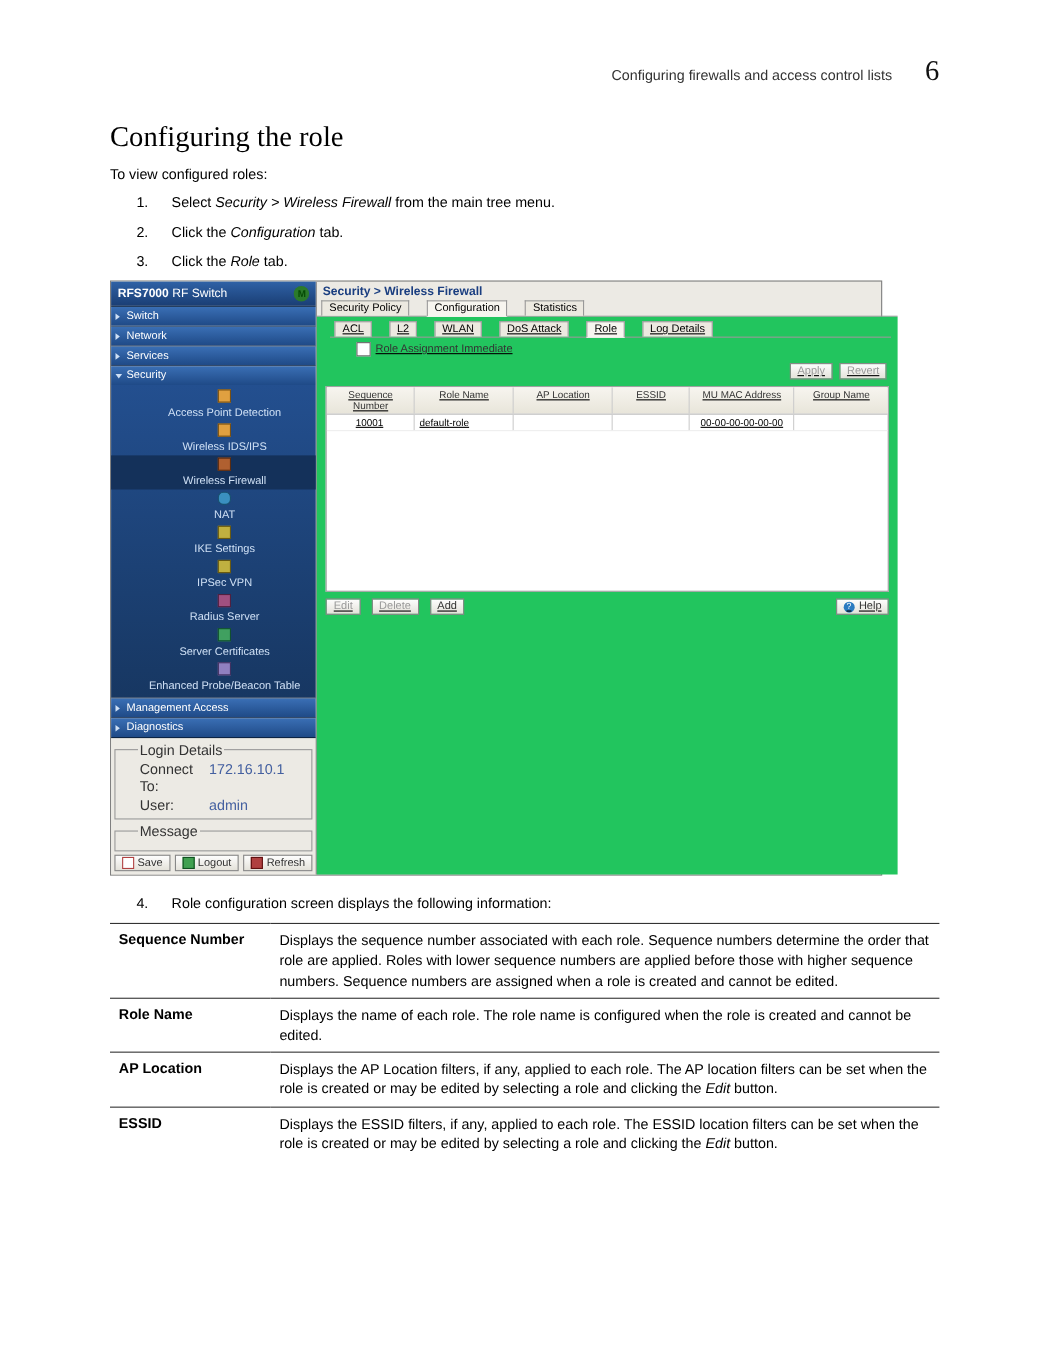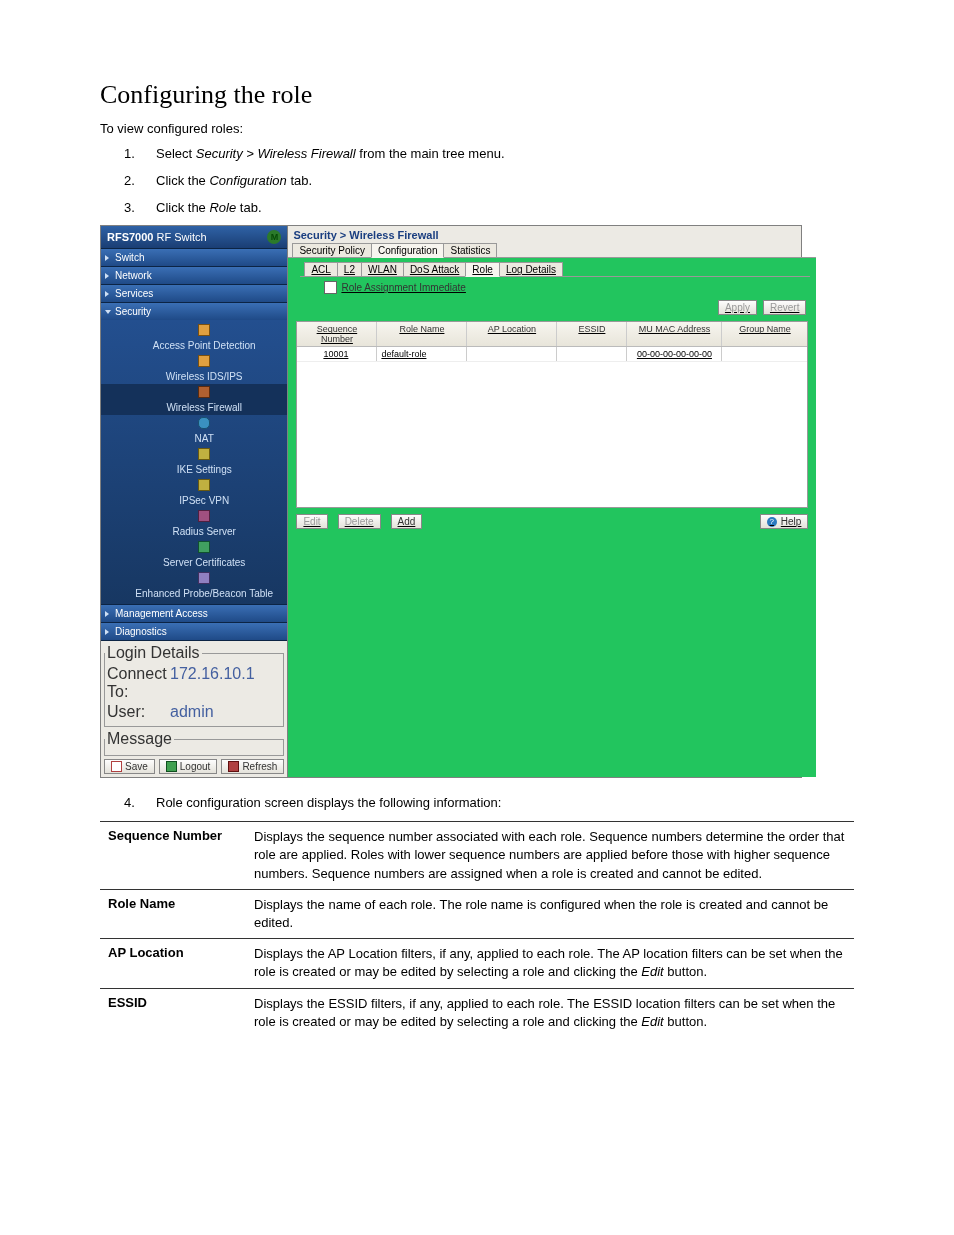--- a/index.html
+++ b/index.html
@@ -121,22 +121,22 @@
   .icon-square { background:#e0a040; border:1px solid #7a5010; }
   .icon-wall { background:#b06030; border:1px solid #5a2b10; }
   .icon-globe { background:#3a90c0; border-radius:5px; border:1px solid #185070;}
   .icon-key  { background:#c0b040; border:1px solid #6a5a10;}
   .icon-radius { background:#a05080; border:1px solid #502040;}
   .icon-cert { background:#40a060; border:1px solid #105030;}
   .icon-table { background:#9080c0; border:1px solid #403060;}
   .panel {
     border:1px solid #999;
     margin:3px;
-    padding:2px 4px 4px 0;
-    font-size:16px;
+    padding:2px 4px 4px 20px;
+    font-size:13px;
   }
   .panel legend { padding:0 2px; color:#333; }
   .login-row { display:flex; gap:8px; color:#4460a0; padding:1px 2px; }
   .login-row .lbl { width:55px; color:#333;}
   .foot-btns { display:flex; gap:4px; justify-content:flex-start; margin:3px; }
   .btn {
     border:1px solid #888;
     background: linear-gradient(#fdfdfd,#e4e2da);
     padding:1px 6px;
     cursor:pointer;
@@ -153,21 +153,21 @@
   .crumb {
     color:#1a3e80;
     font-weight:bold;
     font-size:11px;
     padding:3px 5px 2px 5px;
   }
   .tabrow {
     display:flex;
     padding:0 4px;
     border-bottom:1px solid #999;
-    gap:0;
+    gap:17px;
   }
   .tab {
     border:1px solid #999;
     border-bottom:none;
     padding:1px 6px;
     background:#ece9e0;
     margin-right:-1px;
     cursor:pointer;
     position:relative;
   }
@@ -219,20 +219,24 @@
   .info-table tr:first-child { border-top:1px solid #333;}
   .info-table td { padding:6px 8px; vertical-align:top;}
   .info-table td.k { width:130px; font-weight:bold;}
   .info-table td.v { line-height:1.4;}
 </style>
 </head>
 <body>
 
 <div class="page">
 
+  <div class="running-head">
+    <span class="rh-text">Configuring firewalls and access control lists</span>
+    <span class="rh-num">6</span>
+  </div>
 
 
   <h2 class="section-h">Configuring the role</h2>
 
   <div class="body-text">To view configured roles:</div>
 
   <div class="body-text" style="margin-top:6px;">
     <div class="step-line">
       <div class="num">1.</div>
       <div class="txt">

